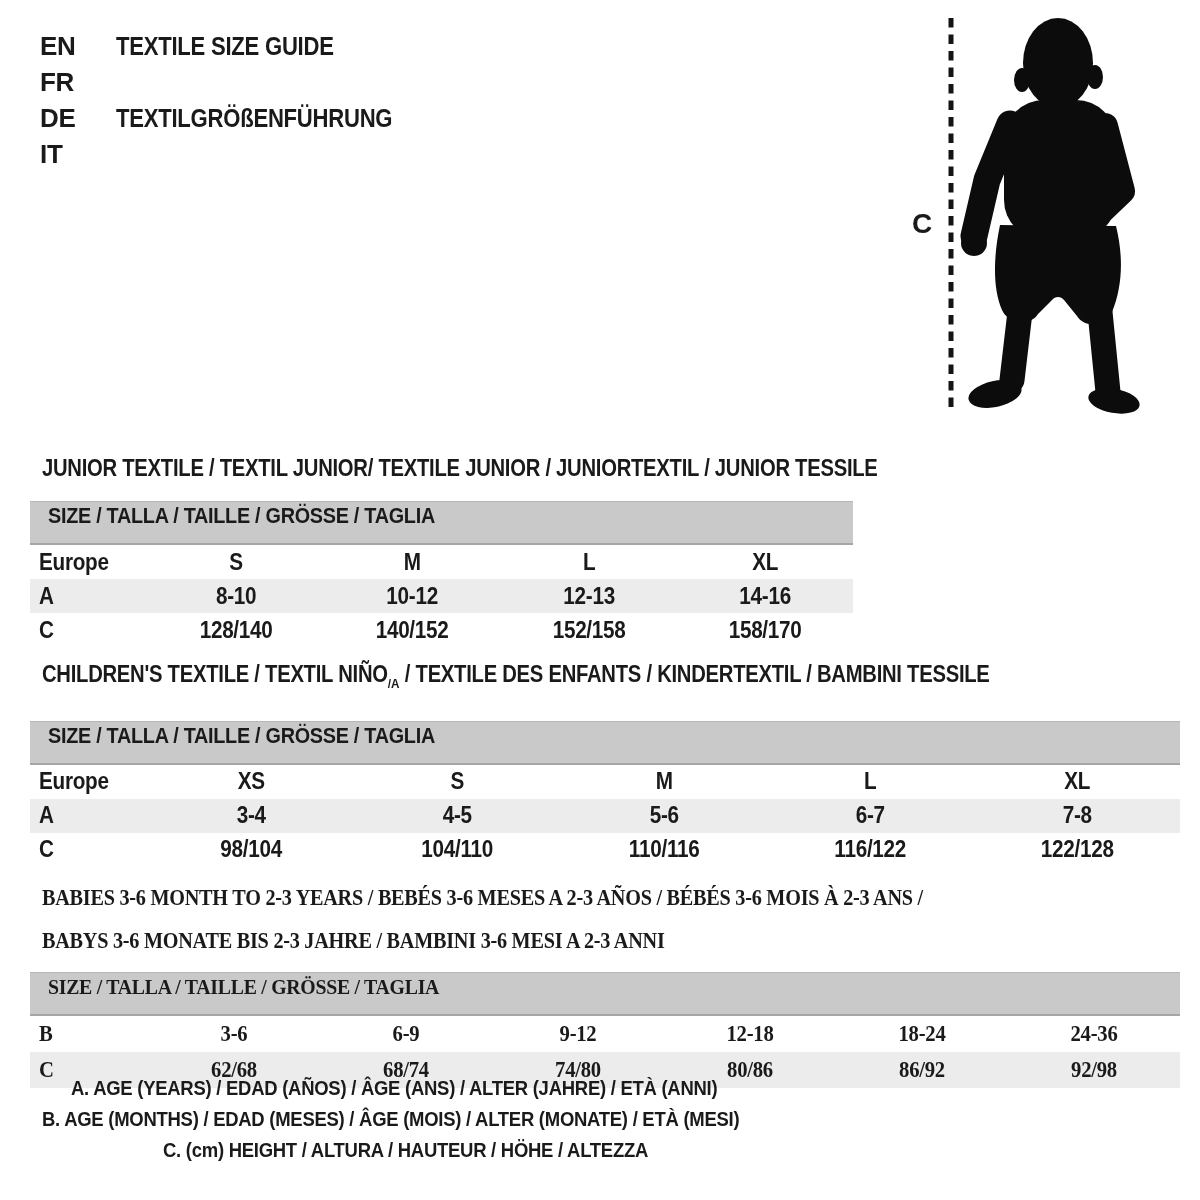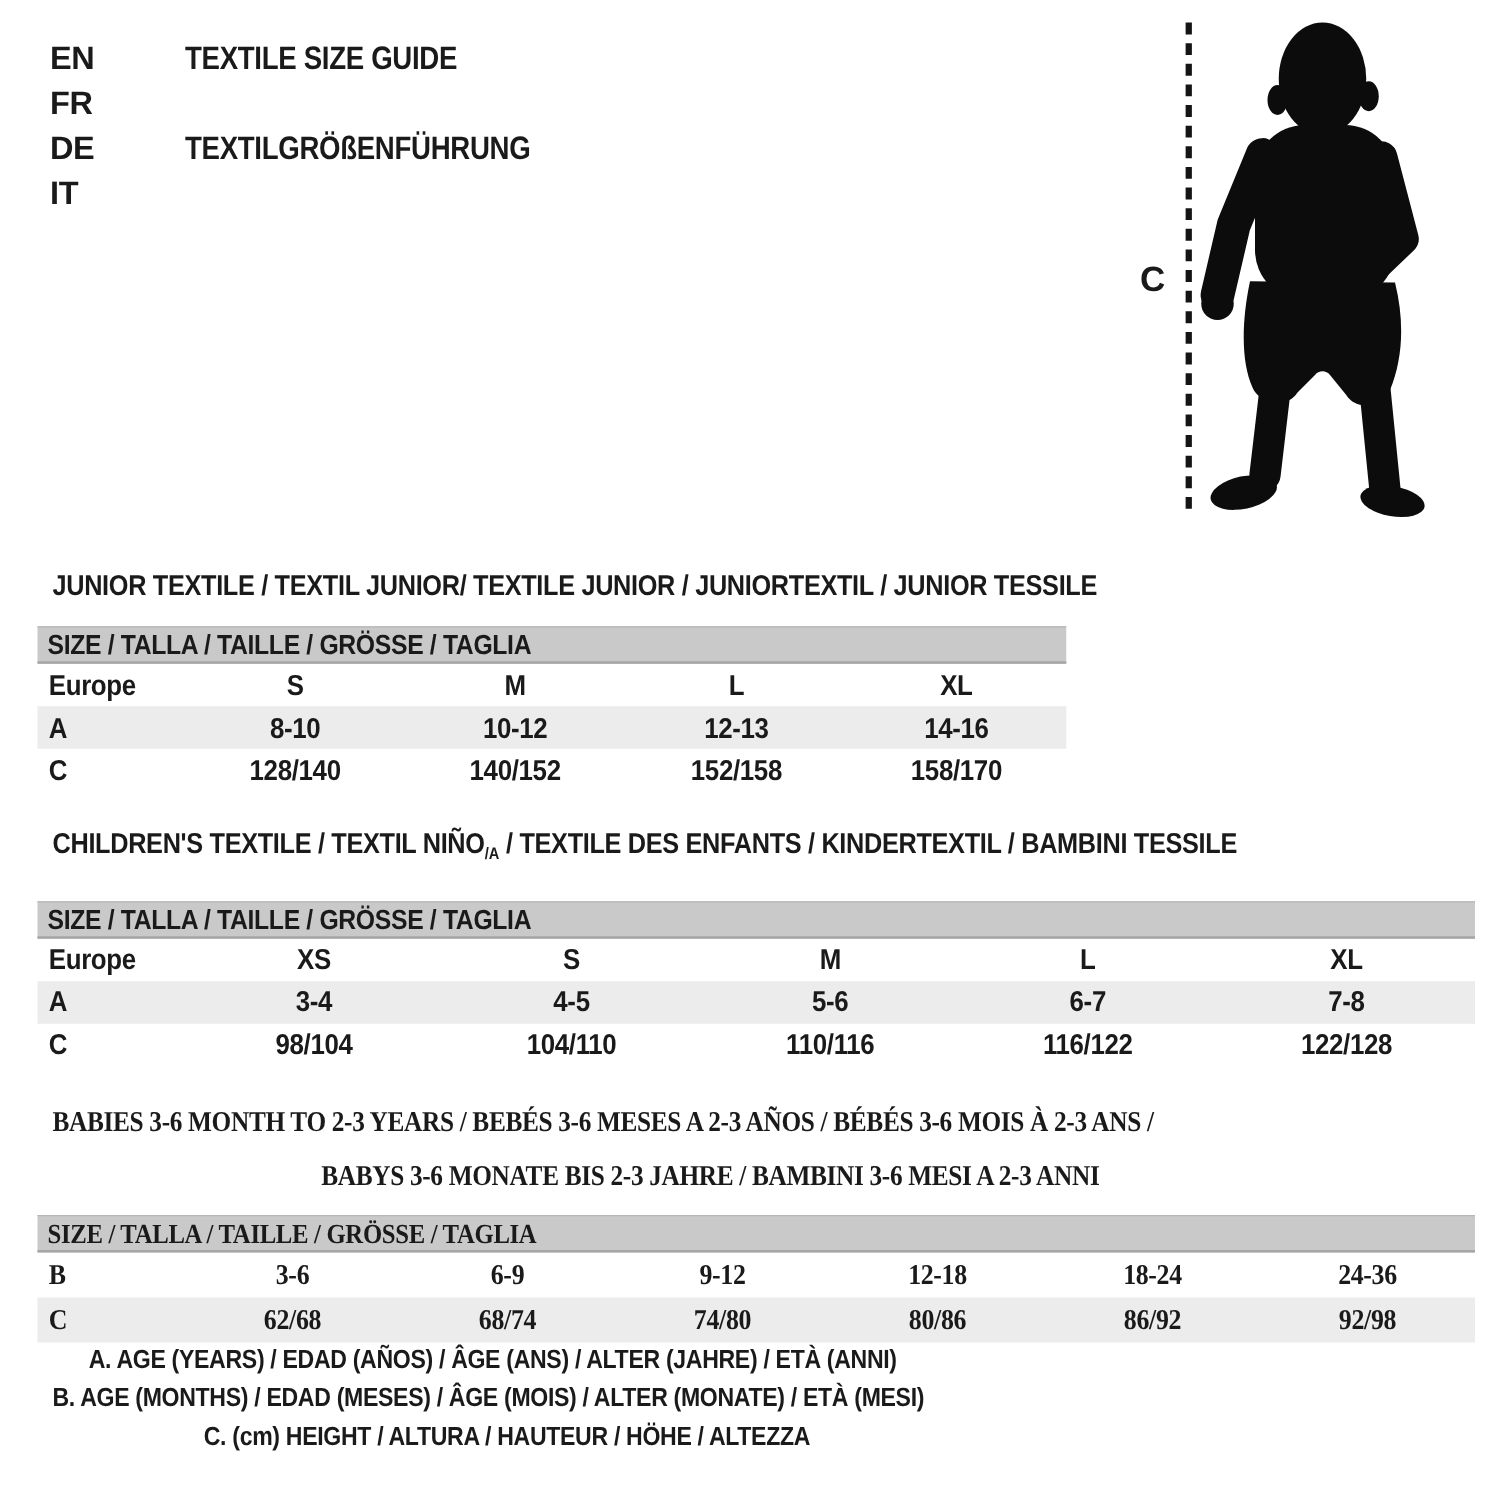--- a/index.html
+++ b/index.html
@@ -6,45 +6,45 @@
   .page{
     position:relative;width:1200px;height:1200px;background:#ffffff;overflow:hidden;
     font-family:"Liberation Sans","DejaVu Sans",sans-serif;
     color:#1a1a1a;font-weight:700;letter-spacing:-0.3px;
     -webkit-font-smoothing:antialiased;
   }
   .cond{display:inline-block;transform:scaleX(0.88);transform-origin:left center;white-space:nowrap;}
 
   
   .lang-header{position:absolute;left:40px;top:28px;}
-  .lang-row{display:flex;line-height:36px;font-size:26px;gap:32px;}
+  .lang-row{display:flex;line-height:36px;font-size:26px;}
   .lang-code{width:76px;flex:0 0 76px;}
   .lang-title .cond{transform:scaleX(0.85);}
 
   
   .figure{position:absolute;left:900px;top:0;width:260px;height:430px;}
   .figure svg{position:absolute;left:0;top:0;}
   .c-label{position:absolute;left:12px;top:208px;font-size:28px;}
 
   
   .section{position:absolute;left:30px;}
   #junior-section{top:437px;width:823px;}
   #children-section{top:643px;width:1150px;}
   #babies-section{top:867px;width:1150px;font-family:Liberation Serif, serif;}
   .section-title{font-size:23px;line-height:24px;padding-left:12px;white-space:nowrap;}
   .section-title sub{font-size:58%;letter-spacing:0;}
-  .title-line2{margin-top:9px;text-align:center;}
+  .title-line2{margin-top:9px;}
 
   .size-table{width:100%;}
   #junior-section .size-table{margin-top:21px;}
   #children-section .size-table{margin-top:25px;}
   #babies-section .size-table{margin-top:13px;}
 
   .size-bar{
-    background:#c9c9c9;height:30px;line-height:27px;padding-left:8px;
+    background:#c9c9c9;height:44px;line-height:27px;padding-left:18px;
     border-top:1px solid #b6b6b6;border-bottom:2px solid #a6a6a6;
     box-sizing:border-box;font-size:22px;
   }
   .size-bar .cond{transform:scaleX(0.9);}
 
   .trow{display:grid;height:34px;align-items:center;font-size:23px;}
   #babies-section .trow{height:36px;}
   .cols5{grid-template-columns:118px repeat(4,1fr);}
   .cols6{grid-template-columns:118px repeat(5,1fr);}
   .cols7{grid-template-columns:118px repeat(6,1fr);}

